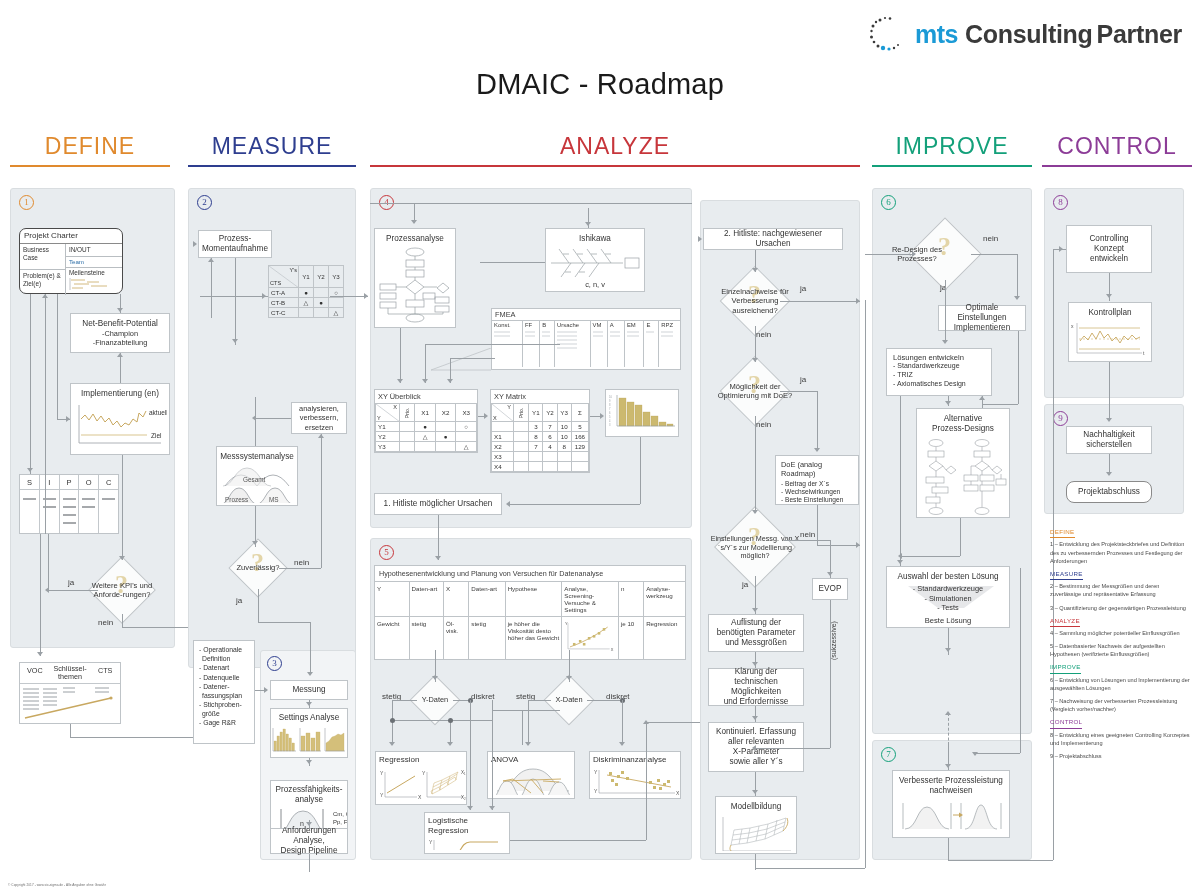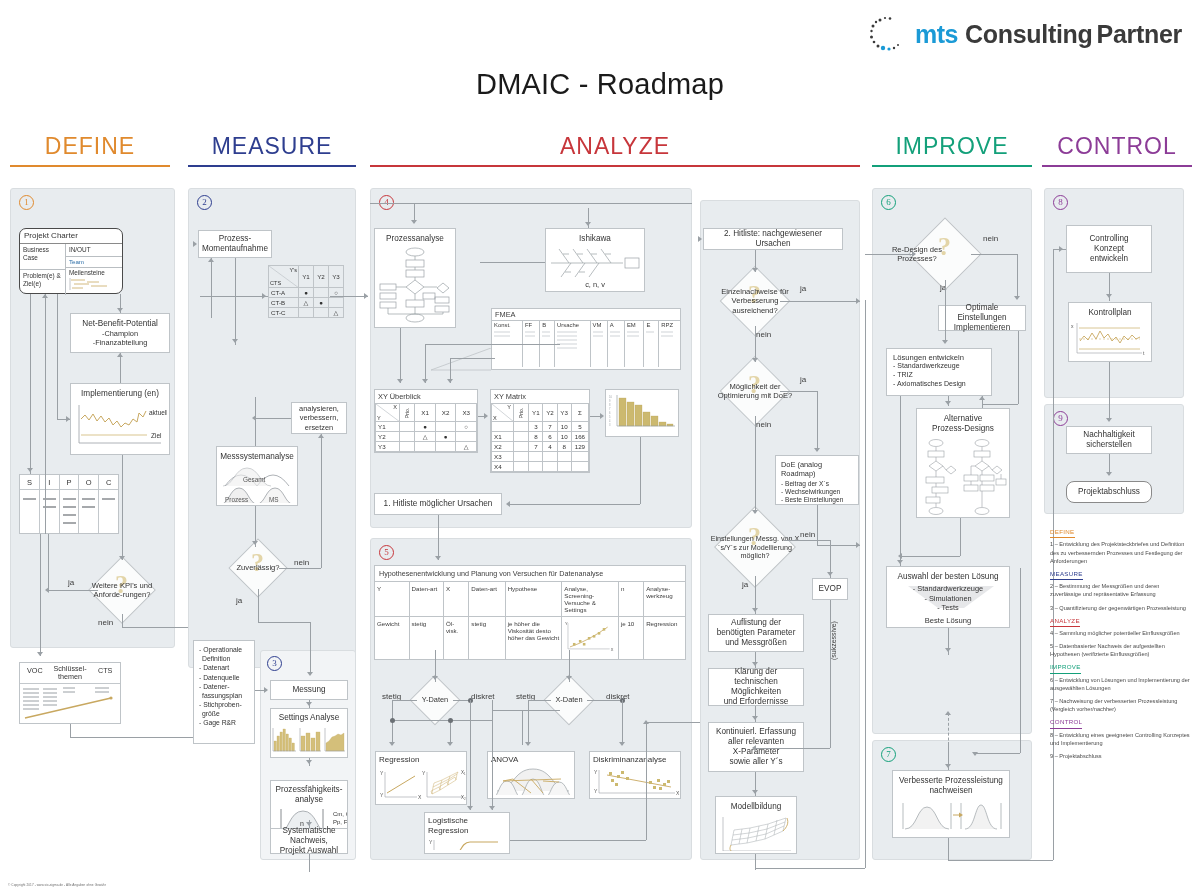--- a/index.html
+++ b/index.html
@@ -433,22 +433,22 @@
       <line x1="4" y1="28" x2="60" y2="28" stroke="#9aa0a5" stroke-width="0.6"></line>
       <text x="4" y="34" font-size="6" fill="#333" font-family="Liberation Sans">USG</text>
       <text x="44" y="34" font-size="6" fill="#333" font-family="Liberation Sans">OSG</text>
       <text x="62" y="11" font-size="6" fill="#333" font-family="Liberation Sans">Cm, Cp,</text>
       <text x="62" y="19" font-size="6" fill="#333" font-family="Liberation Sans">Pp, FTY,</text>
       <text x="62" y="27" font-size="6" fill="#333" font-family="Liberation Sans">RTY, o</text>
     </svg>
   </div>
   <div class="edgelbl" style="left:300px;top:820px;font-size:7px;">n</div>
   <div class="box" style="left:270px;top:828px;width:78px;height:26px;">
-    <div>Systematische Nachweis,</div>
-    <div>Projekt Auswahl</div>
+    <div>Anforderungen Analyse,</div>
+    <div>Design Pipeline</div>
   </div>
 
   <div class="arr arr-r" style="left:193px;top:241px;"></div>
   <div class="ln lnv" style="left:235px;top:258px;height:87px;"></div>
   <div class="arr arr-d" style="left:232px;top:339px;"></div>
   <div class="ln lnv" style="left:211px;top:258px;height:60px;"></div>
   <div class="arr arr-u" style="left:208px;top:258px;"></div>
   <div class="ln lnh" style="left:200px;top:296px;width:68px;"></div>
   <div class="arr arr-r" style="left:262px;top:293px;"></div>
   <div class="ln lnh" style="left:330px;top:296px;width:38px;"></div>

